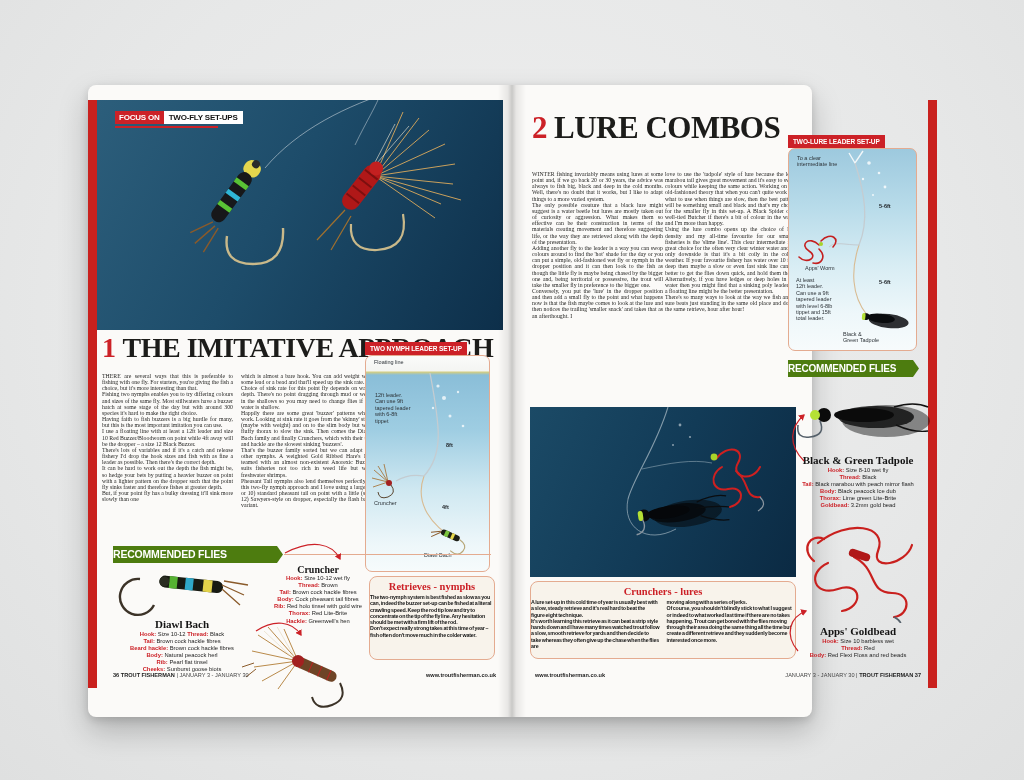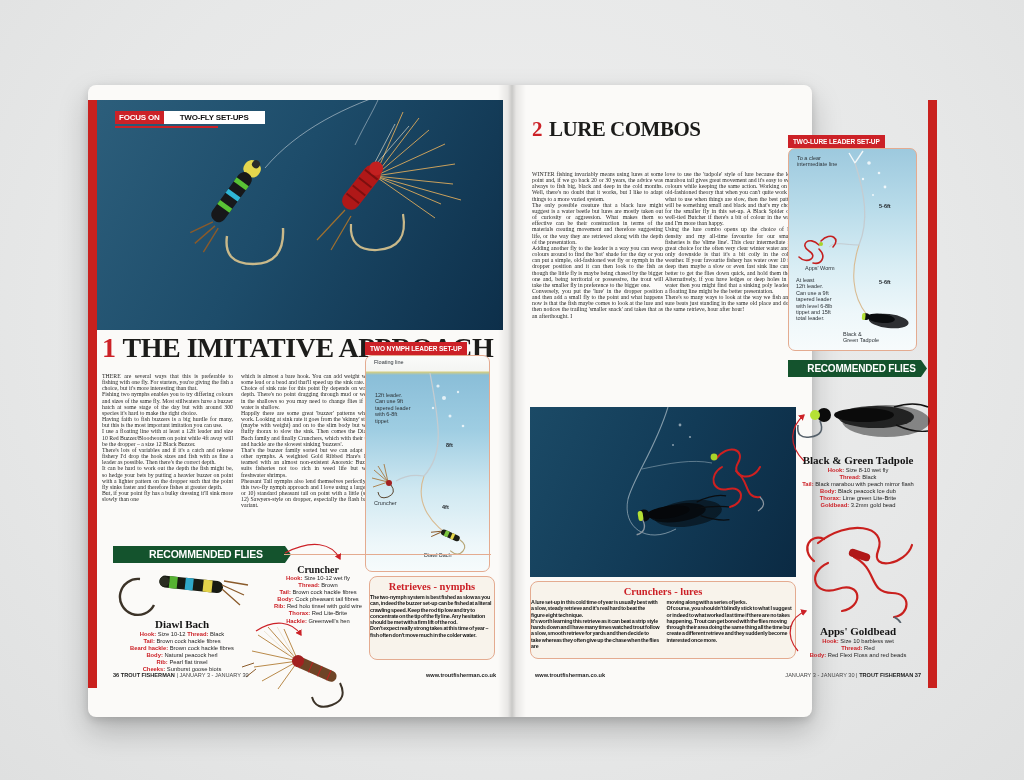--- a/index.html
+++ b/index.html
@@ -20,29 +20,29 @@
     background:linear-gradient(90deg,rgba(0,0,0,0) 0%,rgba(0,0,0,.08) 35%,rgba(0,0,0,.20) 50%,rgba(0,0,0,.08) 65%,rgba(0,0,0,0) 100%);}
   .red-strip{position:absolute;width:9px;top:15px;height:588px;background:#c9211e;}
   .red-strip.left{left:0;}
   .red-strip.right{right:0;}
 
   
   .hero-photo{position:absolute;left:9px;top:15px;width:406px;height:230px;
     background:linear-gradient(118deg,#2c5e7b 0%,#1d4c6a 45%,#0d2f4a 100%);overflow:hidden;}
   .focus-tag{position:absolute;left:18px;top:11px;display:flex;font-weight:bold;font-size:8px;letter-spacing:-.2px;}
   .tag-red{background:#cc2127;color:#fff;padding:2px 4px;}
-  .tag-rest{background:#fff;color:#141414;padding:2px 16px;}
+  .tag-rest{background:#fff;color:#141414;padding:2px 5px;}
   .tag-underline{position:absolute;left:18px;top:26px;width:103px;height:2px;background:#cc2127;}
   .photo-quote{position:absolute;right:10px;top:150px;width:132px;color:#fff;text-align:center;
     font:bold italic 9.5px/12px "Liberation Serif",serif;white-space:pre-line;}
 
   
   .headline{position:absolute;font-family:"Liberation Serif",serif;font-weight:bold;letter-spacing:-.5px;white-space:nowrap;}
   .hl-left{left:14px;top:247px;font-size:28px;}
-  .hl-right{left:20px;top:32px;font-size:21px;}
+  .hl-right{left:20px;top:25px;font-size:31px;}
   .hl-num{color:#cc2127;margin-right:7px;}
   .hl-text{color:#1c1c1a;}
 
   
   .bodycol{position:absolute;font:5.8px/6.15px "Liberation Serif",serif;color:#262624;
     text-align:justify;white-space:pre-line;overflow:hidden;}
   .c1{left:14px;top:288px;width:131px;height:198px;}
   .c2{left:153px;top:288px;width:131px;height:198px;}
   .rc1{left:20px;top:86px;width:131px;height:238px;}
   .rc2{left:153px;top:86px;width:131px;height:238px;}
@@ -55,23 +55,23 @@
   .lb-left .lb-body{width:123px;height:215px;
     background:linear-gradient(180deg,#fafbfa 0px,#f4f5f2 15px,#d6ce7e 16px,#8abed8 19px,#9ecde2 34%,#cfe8f1 62%,#eef7fa 88%,#f6fbfc 100%);}
   .lb-right{position:absolute;left:276px;top:45px;width:132px;}
   .lb-right .lb-body{width:127px;height:201px;
     background:linear-gradient(180deg,#9dc9de 0%,#b9dcea 30%,#d8edf4 58%,#eef7fa 82%,#f7fbfc 100%);}
   .lb-label{position:absolute;font-size:5.5px;line-height:6.4px;color:#2d3338;white-space:pre-line;}
   .lb-label.b{font-weight:bold;color:#23282c;}
   .lb-svg{position:absolute;left:0;top:0;}
 
   
-  .rec-banner{position:absolute;background:#14532d;color:#fff;font-weight:bold;
-    font-size:10.5px;letter-spacing:-.2px;height:17px;line-height:17px;padding-left:8px;
-    clip-path:polygon(0 0,calc(100% - 6px) 0,100% 50%,calc(100% - 6px) 100%,0 100%);text-align:center;}
+  .rec-banner{position:absolute;background:#4d7c0f;color:#fff;font-weight:bold;
+    font-size:10.5px;letter-spacing:-.2px;height:17px;line-height:17px;
+    clip-path:polygon(0 0,calc(100% - 6px) 0,100% 50%,calc(100% - 6px) 100%,0 100%);}
   .rb-left{left:25px;top:461px;width:170px;}
   .rb-right{left:276px;top:275px;width:131px;font-size:10px;}
   .section-rule{position:absolute;left:196px;top:469px;width:207px;height:1px;background:#e4ab90;}
 
   
   .fly-img{position:absolute;}
   .fly-name{position:absolute;font:bold 11px "Liberation Serif",serif;color:#141414;text-align:center;}
   .fly-specs{position:absolute;text-align:center;}
   .spec-row{font-size:5.8px;line-height:7.1px;}
   .spec-label{color:#cc2127;font-weight:bold;}

